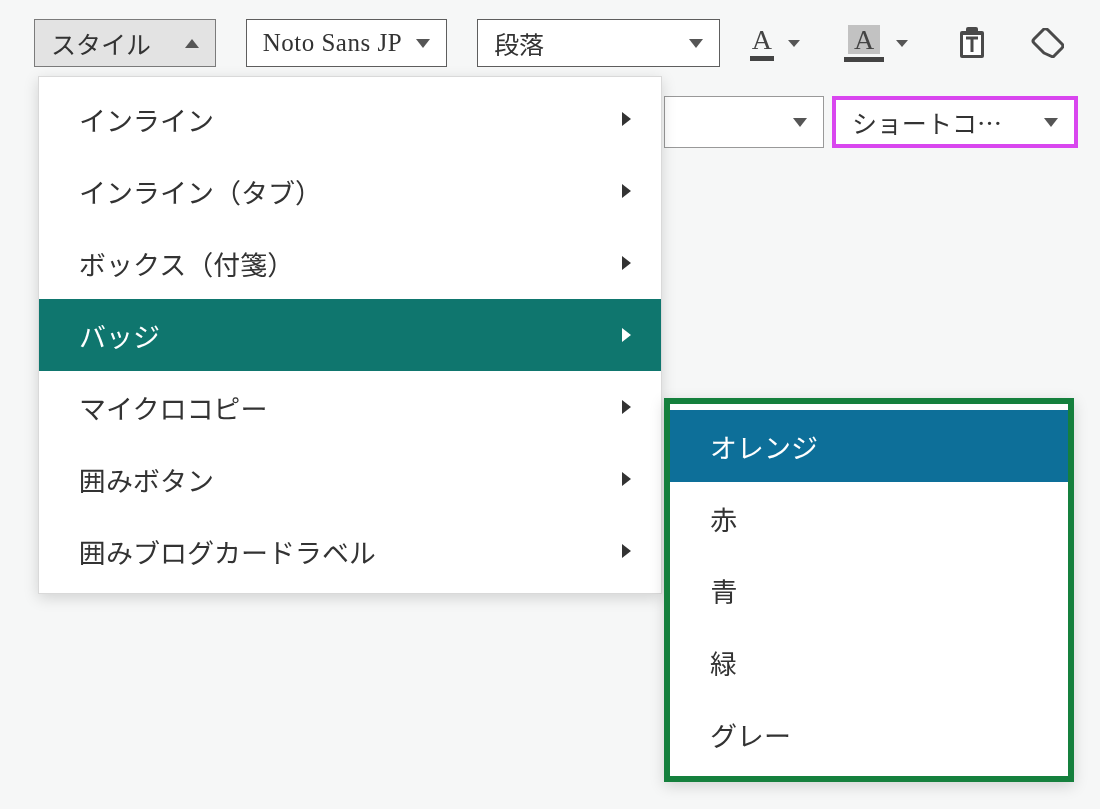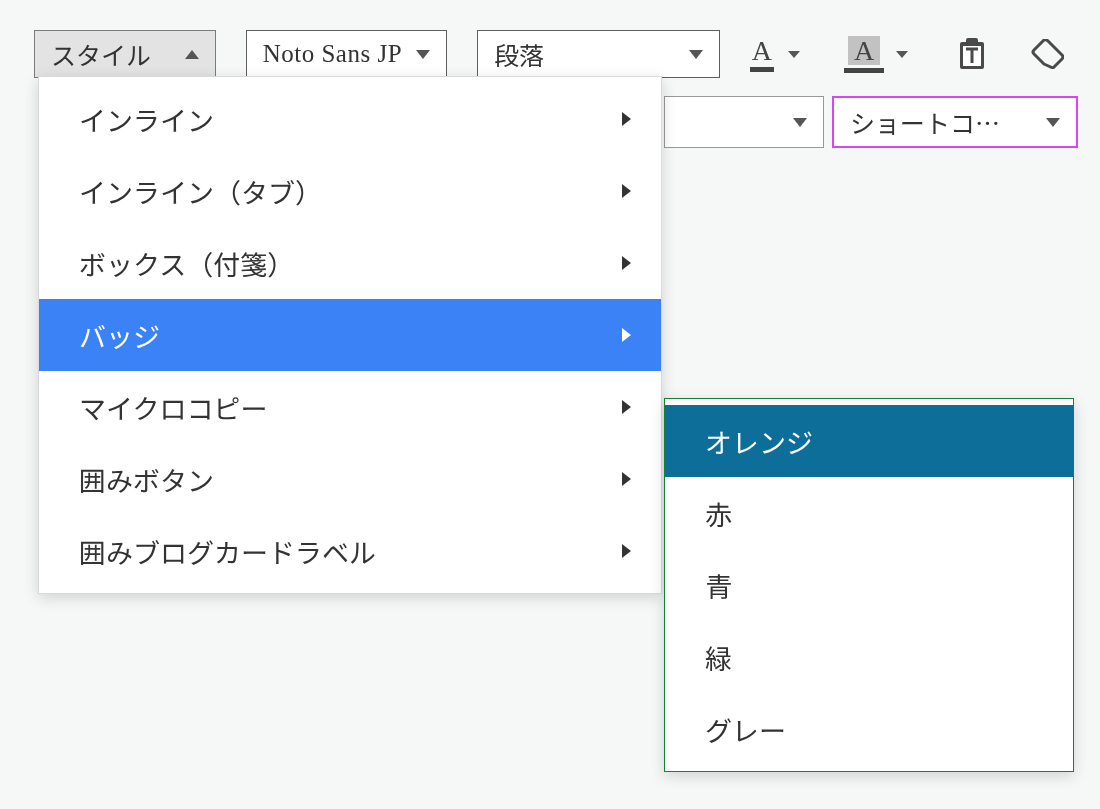--- a/index.html
+++ b/index.html
@@ -8,21 +8,21 @@
     font-family: "Hiragino Kaku Gothic ProN", "Noto Sans JP", "Meiryo", sans-serif;
     background: #f6f7f7;
     width: 1100px;
     height: 809px;
     overflow: hidden;
     color: #333;
   }
   .toolbar {
     display: flex;
     align-items: center;
-    padding: 30px 34px 8px;
+    padding: 19px 34px 8px;
     gap: 30px;
   }
   .tb-select {
     display: flex;
     align-items: center;
     justify-content: space-between;
     height: 48px;
     background: #fff;
     border: 1px solid #5e5e5e;
     padding: 0 16px;
@@ -123,40 +123,40 @@
     align-items: center;
     justify-content: space-between;
     padding: 0 30px 0 40px;
     height: 72px;
     font-size: 27px;
     color: #333;
     cursor: pointer;
     text-align: center;
   }
   .menu-item.active {
-    background: #3b82f6;
+    background: #0f766e;
     color: #fff;
   }
   .menu-arrow {
     width: 0; height: 0;
     border-top: 7px solid transparent;
     border-bottom: 7px solid transparent;
     border-left: 9px solid #333;
     flex-shrink: 0;
   }
   .menu-item.active .menu-arrow { border-left-color: #fff; }
 
   
   .submenu {
     position: absolute;
     left: 664px;
     top: 398px;
     width: 410px;
     background: #fff;
-    border: 1px solid #15803d;
+    border: 6px solid #15803d;
     box-shadow: 0 4px 14px rgba(0,0,0,.15);
     padding: 6px 0;
     z-index: 11;
   }
   .submenu-item {
     display: flex;
     align-items: center;
     padding: 0 30px 0 40px;
     height: 72px;
     font-size: 27px;
@@ -182,21 +182,21 @@
     justify-content: flex-end;
     padding: 0 16px;
   }
   .shortcode-sel {
     position: absolute;
     left: 832px;
     top: 96px;
     width: 246px;
     height: 52px;
     background: #fff;
-    border: 2px solid #d946ef;
+    border: 4px solid #d946ef;
     display: flex;
     align-items: center;
     justify-content: space-between;
     padding: 0 16px;
     font-size: 25px;
     color: #333;
     cursor: pointer;
   }
   .font-label { letter-spacing: 0.5px; }
 </style>

